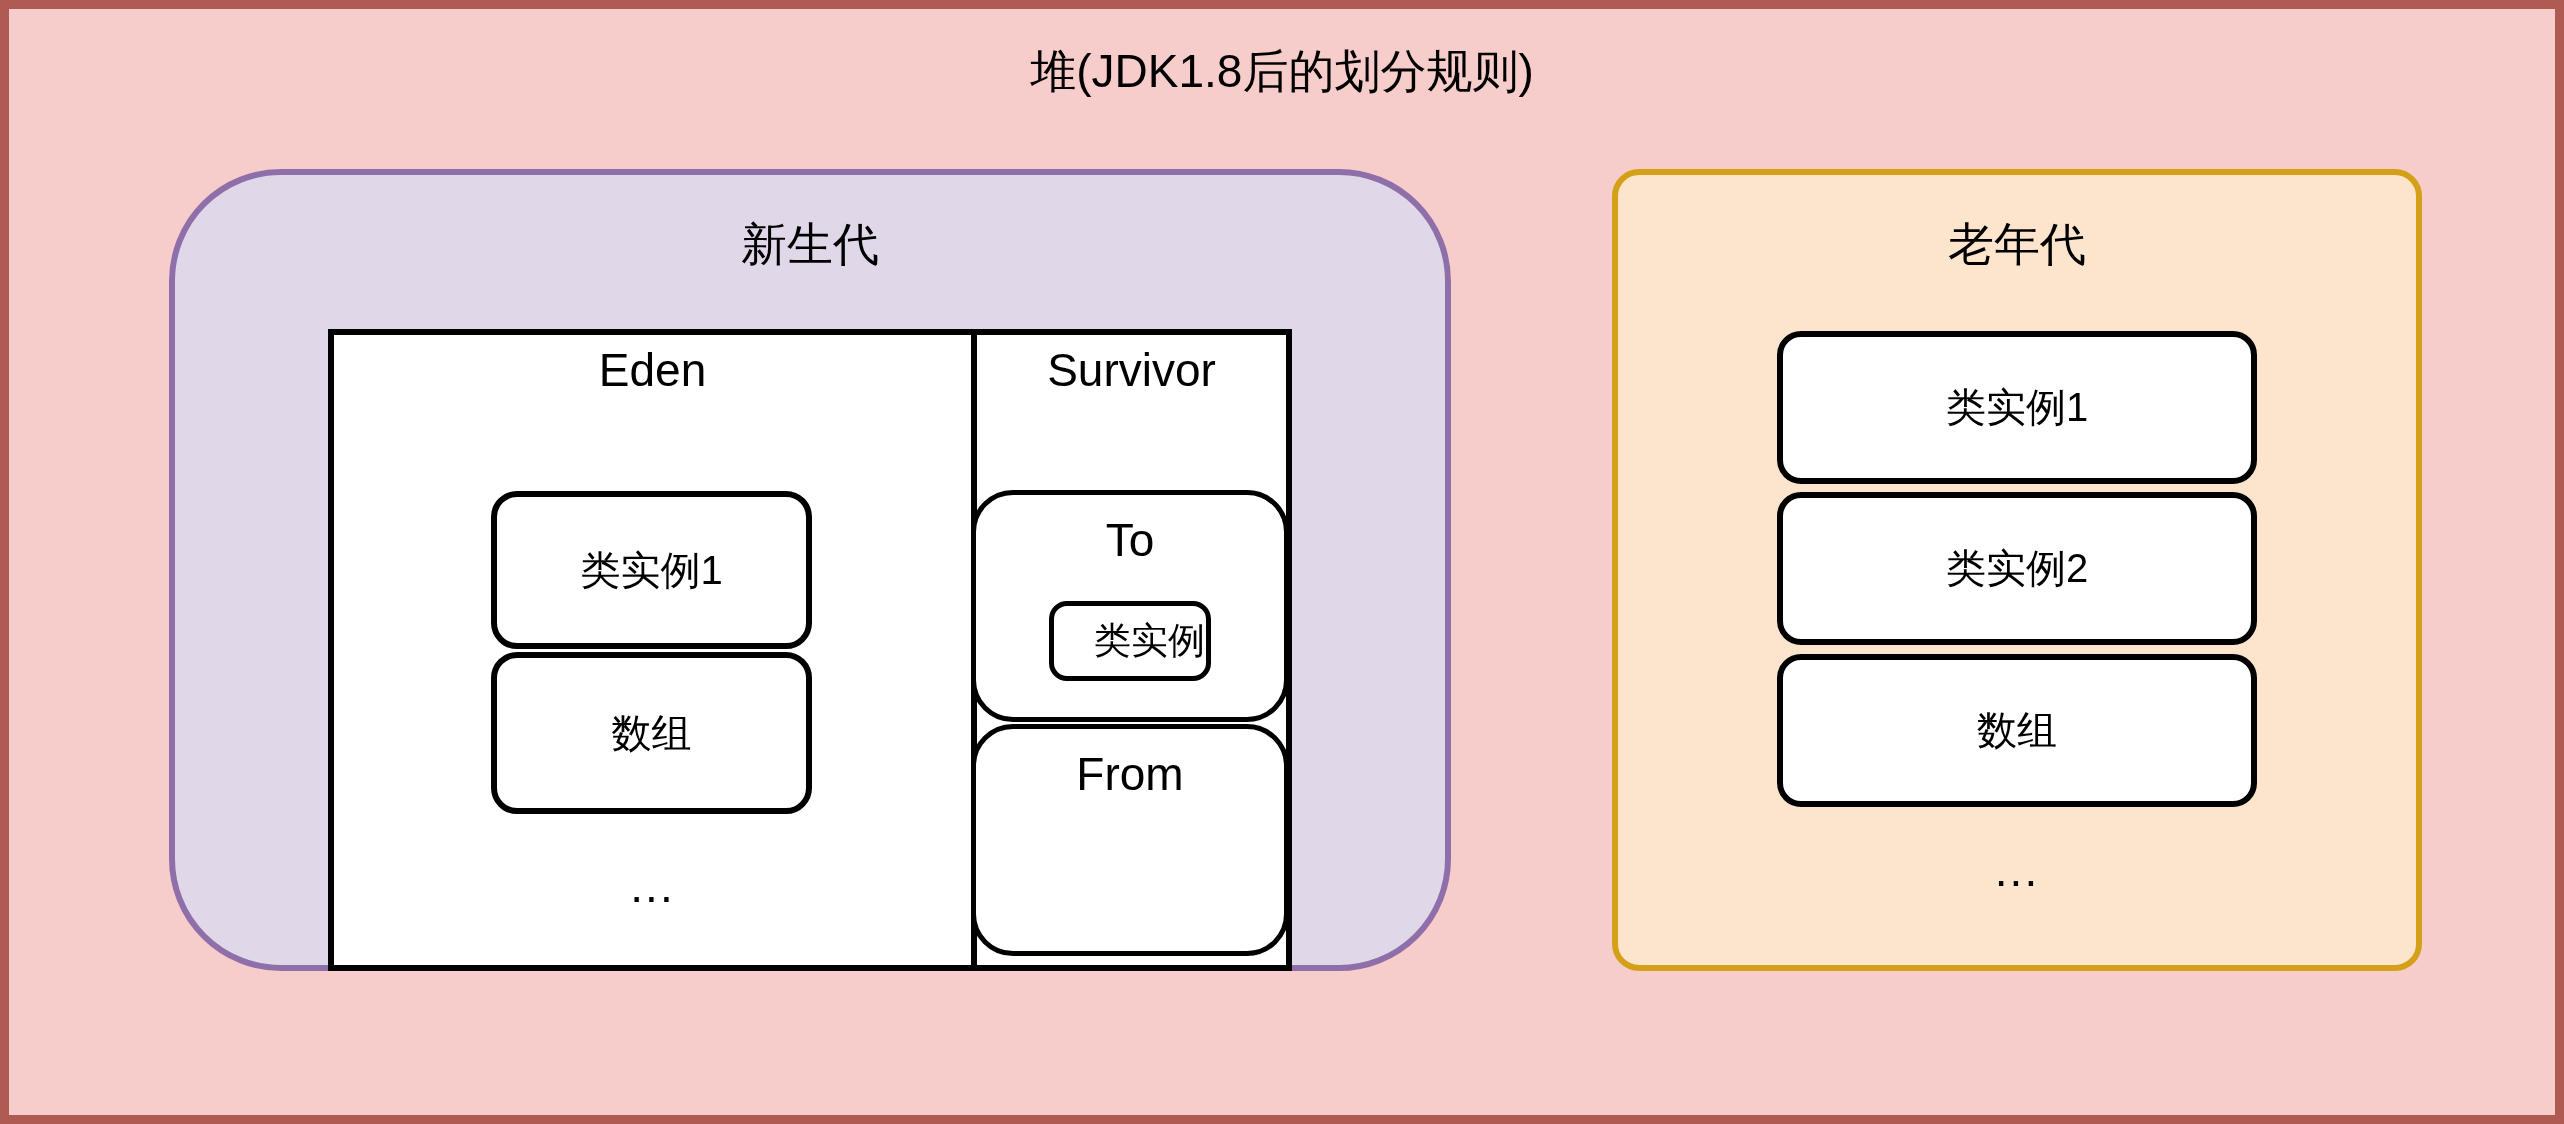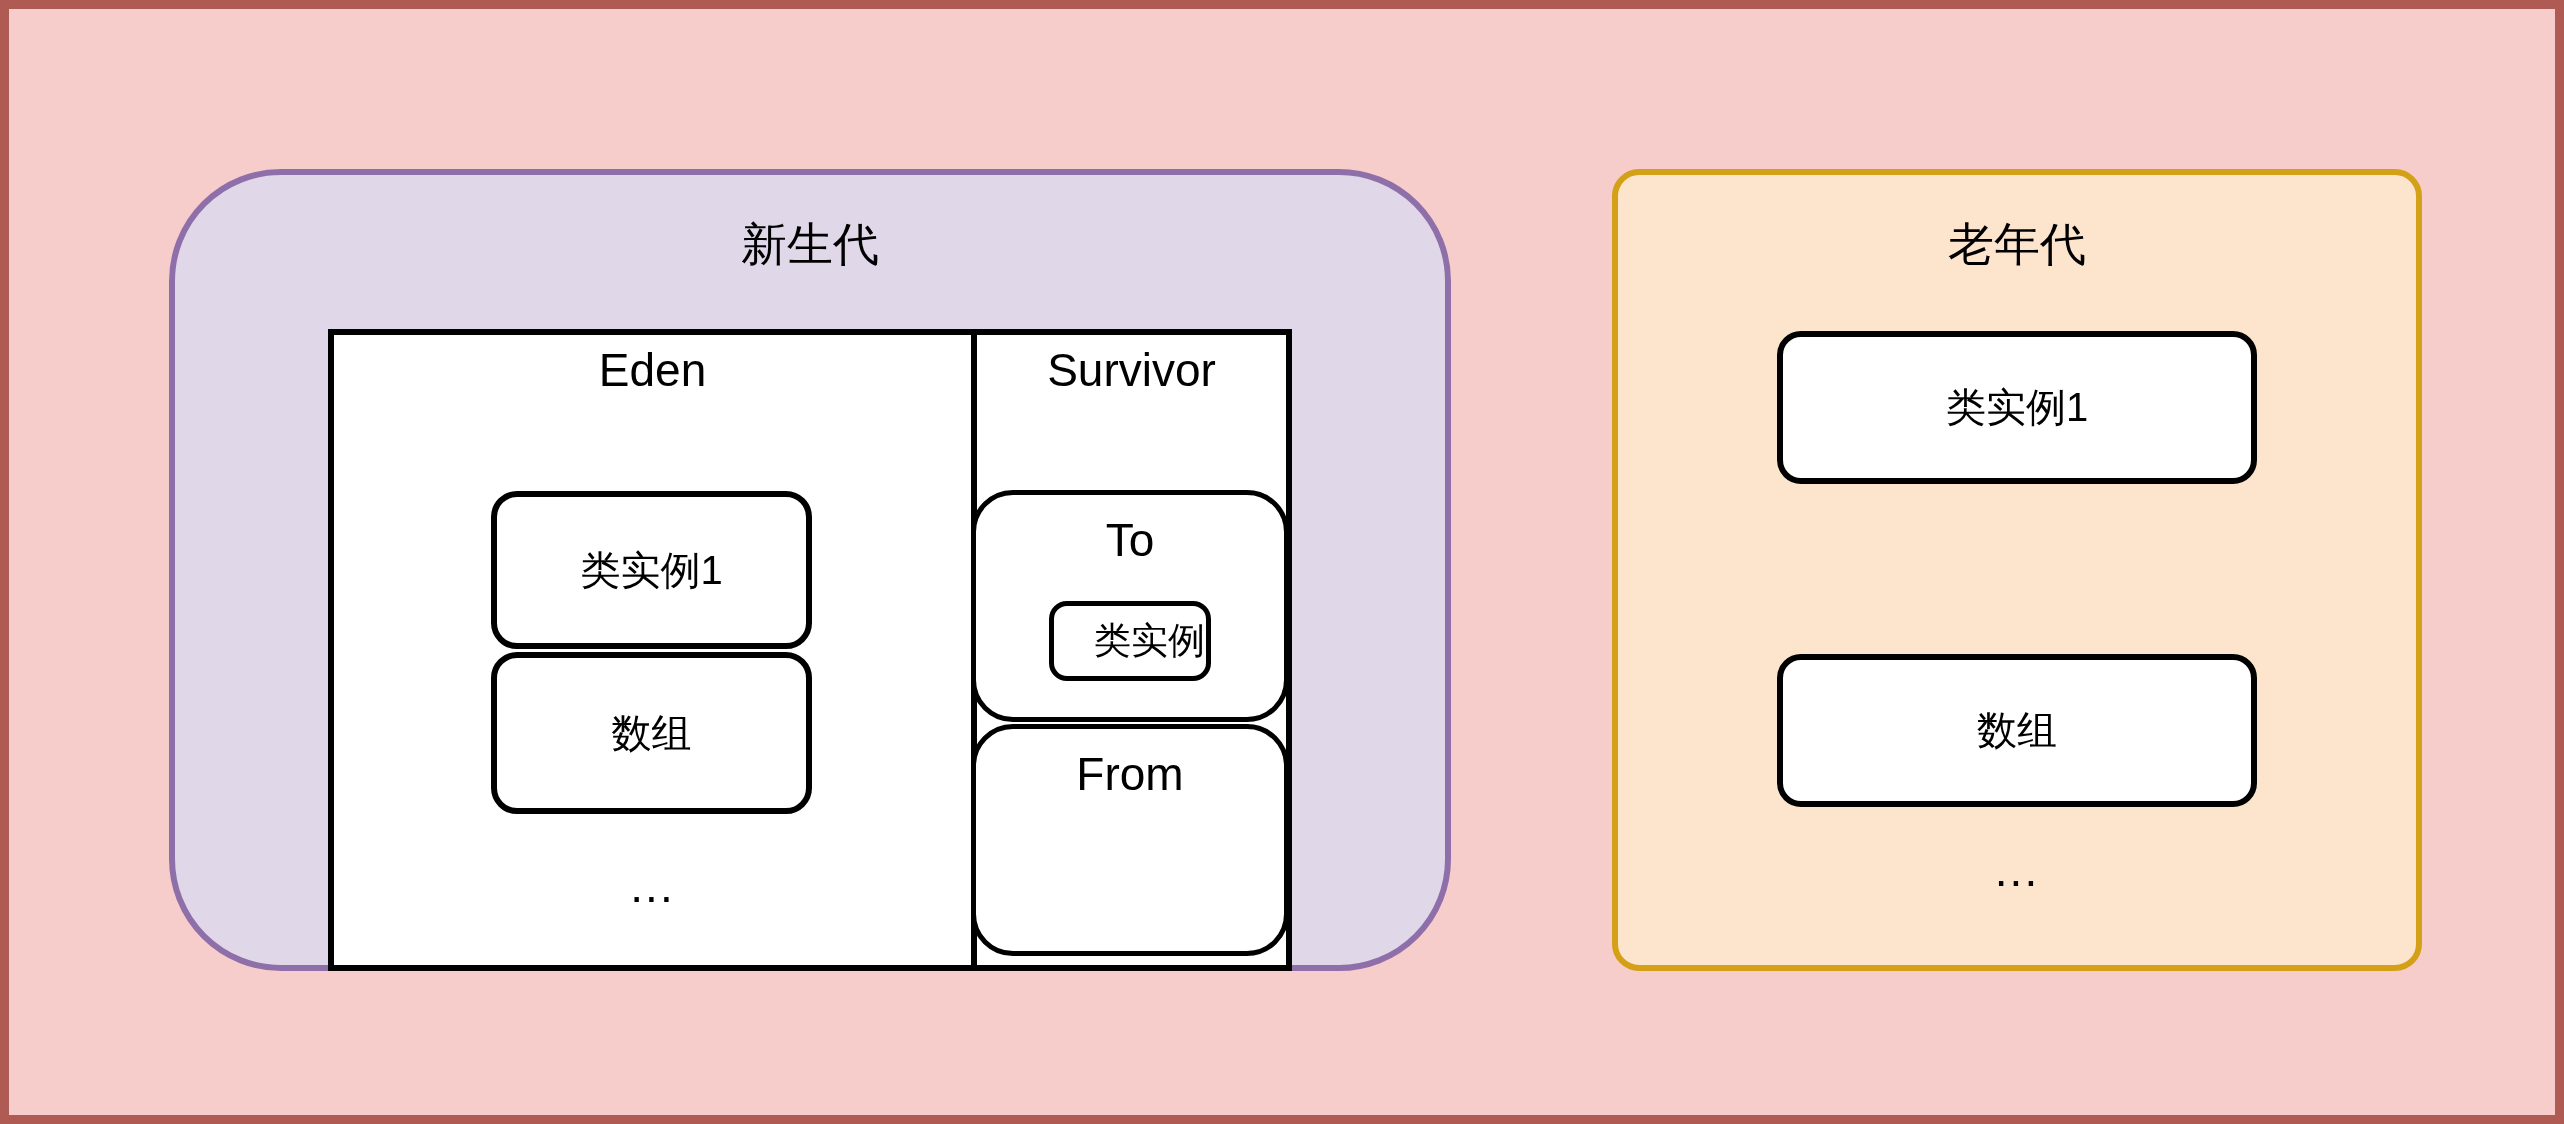--- a/index.html
+++ b/index.html
@@ -94,20 +94,21 @@
   .old-item-1{top:156px;}
   .old-item-2{top:317px;}
   .old-item-3{top:479px;}
   .old-dots{top:672px;}
 </style>
 </head>
 <body>
 
 <div class="canvas">
 
+  <div class="title">堆(JDK1.8后的划分规则)</div>
 
   <section class="gen young">
     <div class="gen-label">新生代</div>
 
     <div class="white-box">
 
       <div class="eden-col">
         <div class="col-label">Eden</div>
         <div class="obj-box eden-item-1">类实例1</div>
         <div class="obj-box eden-item-2">数组</div>
@@ -126,17 +127,18 @@
           <div class="space-label">From</div>
         </div>
       </div>
 
     </div>
   </section>
 
   <section class="gen old">
     <div class="gen-label">老年代</div>
     <div class="obj-box old-item old-item-1">类实例1</div>
+    <div class="obj-box old-item old-item-2">类实例2</div>
     <div class="obj-box old-item old-item-3">数组</div>
     <div class="dots old-dots">...</div>
   </section>
 
 </div>
 
 </body></html>

